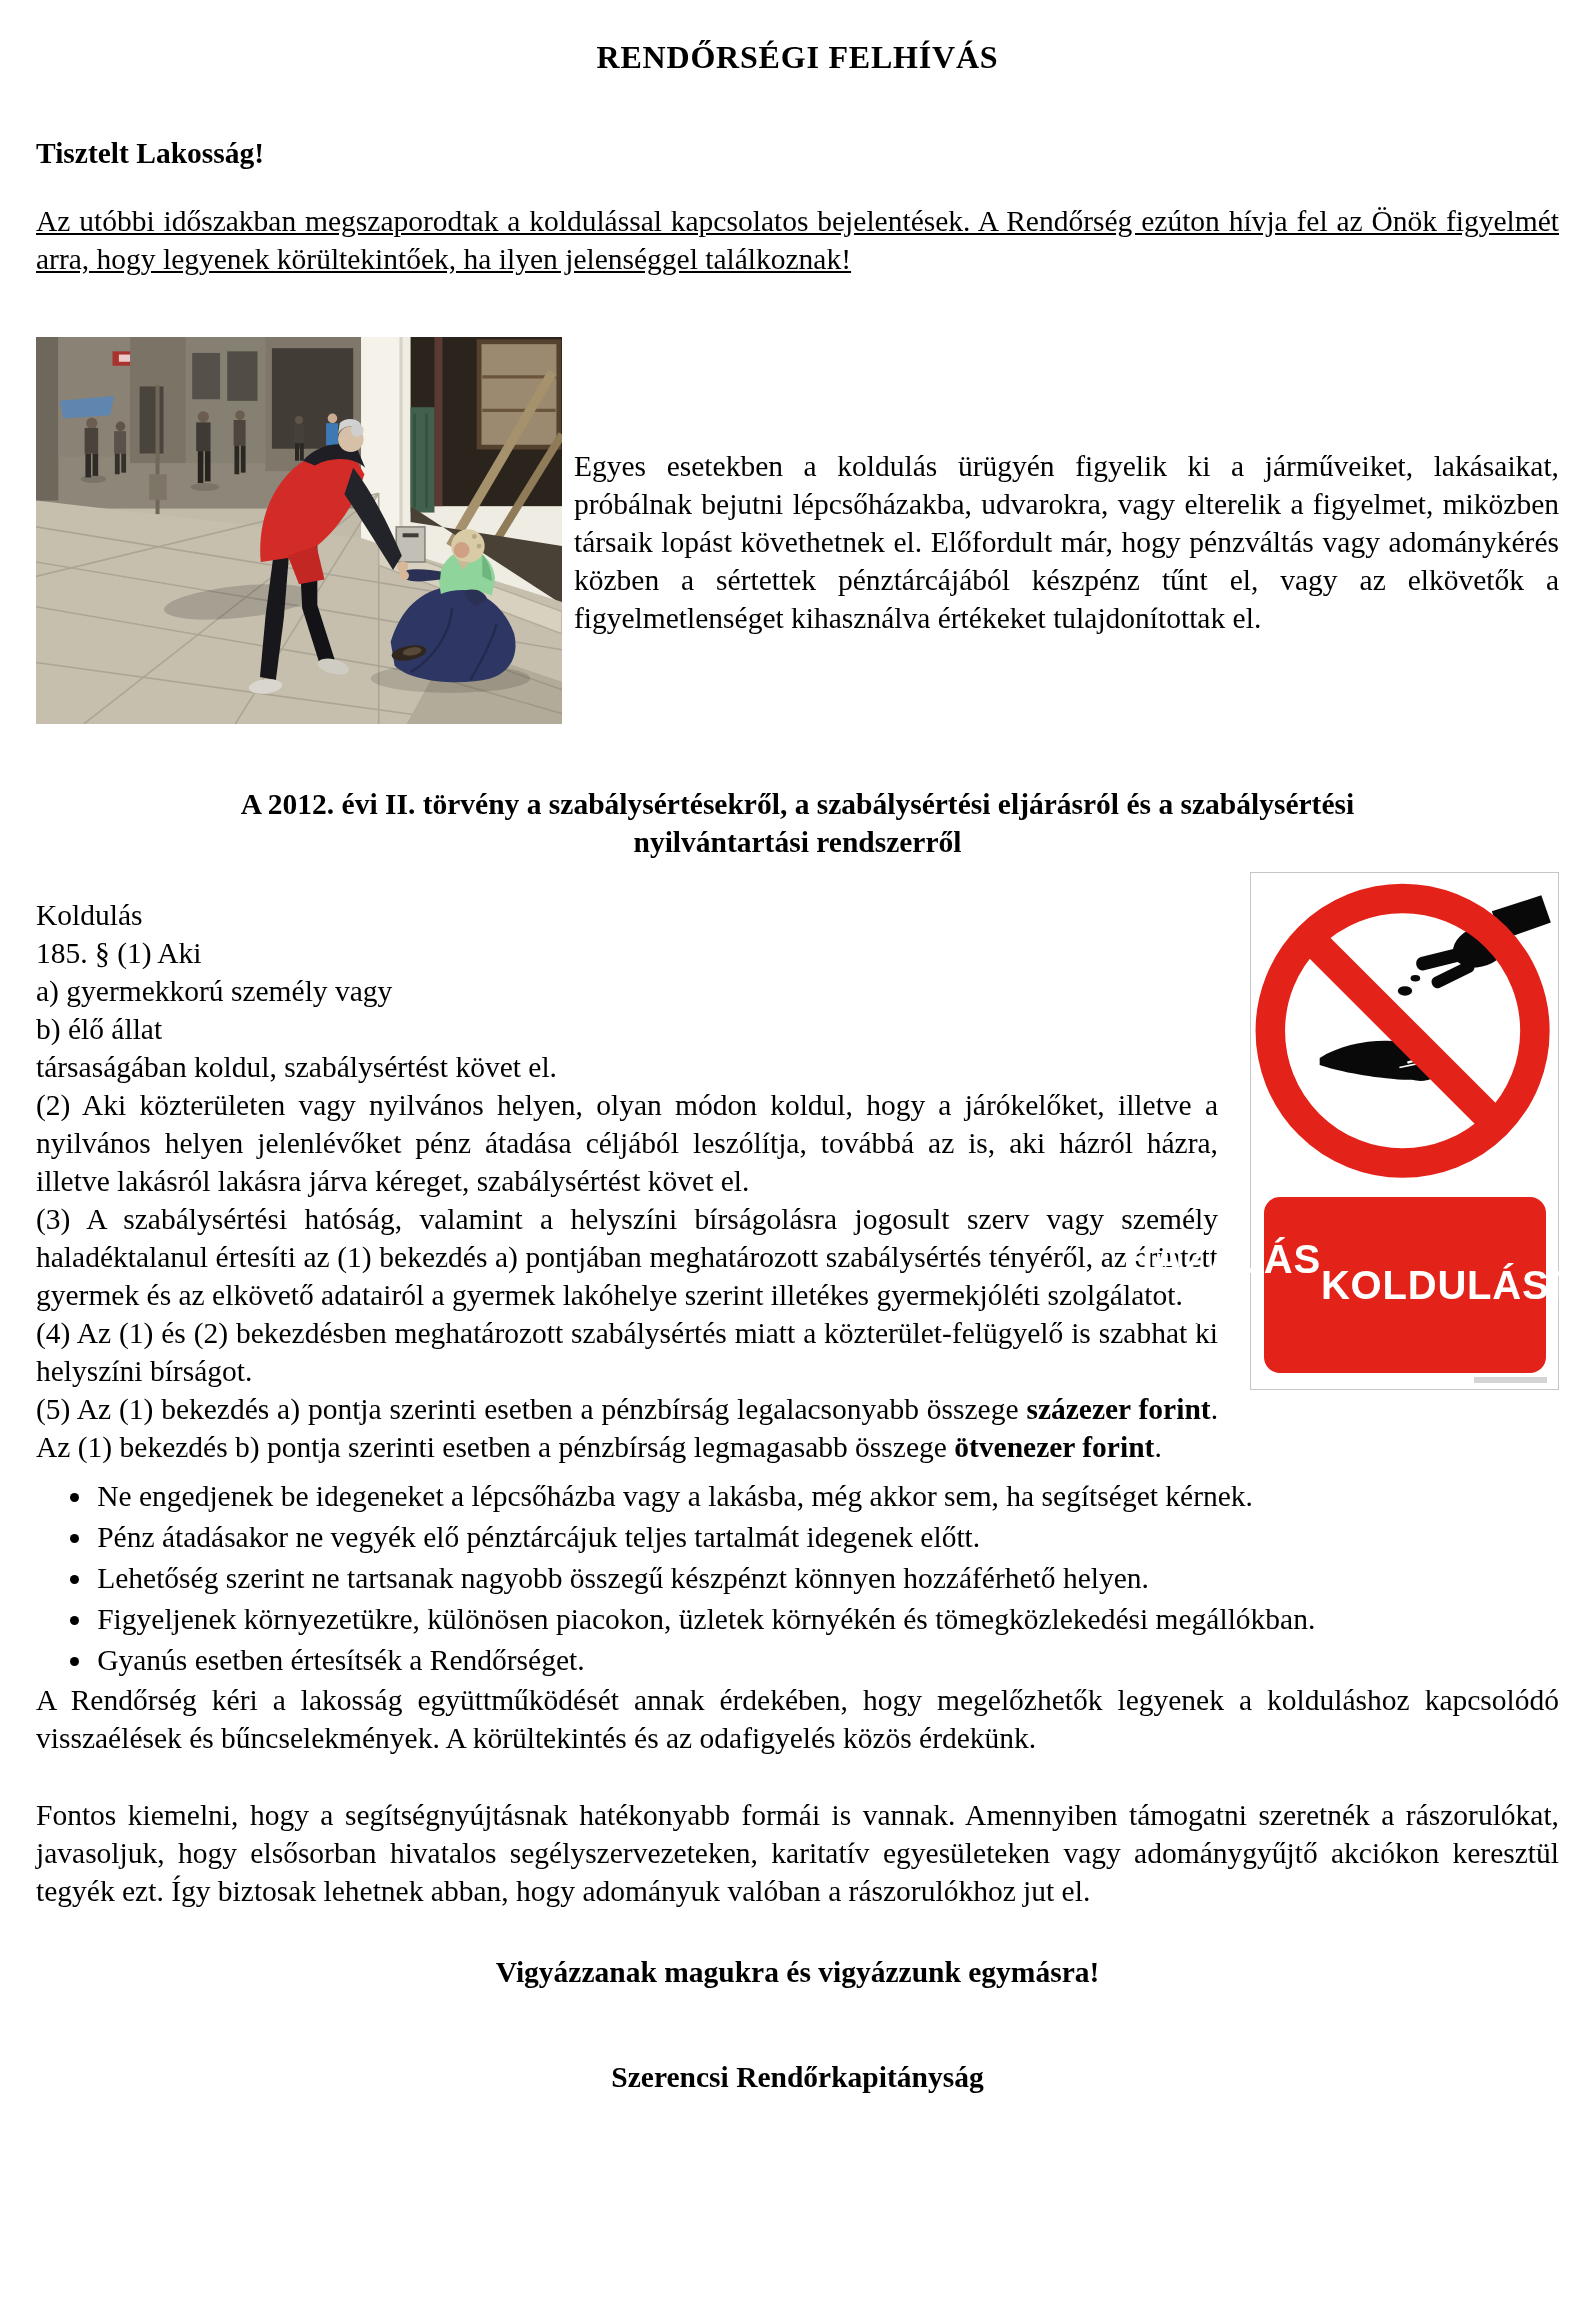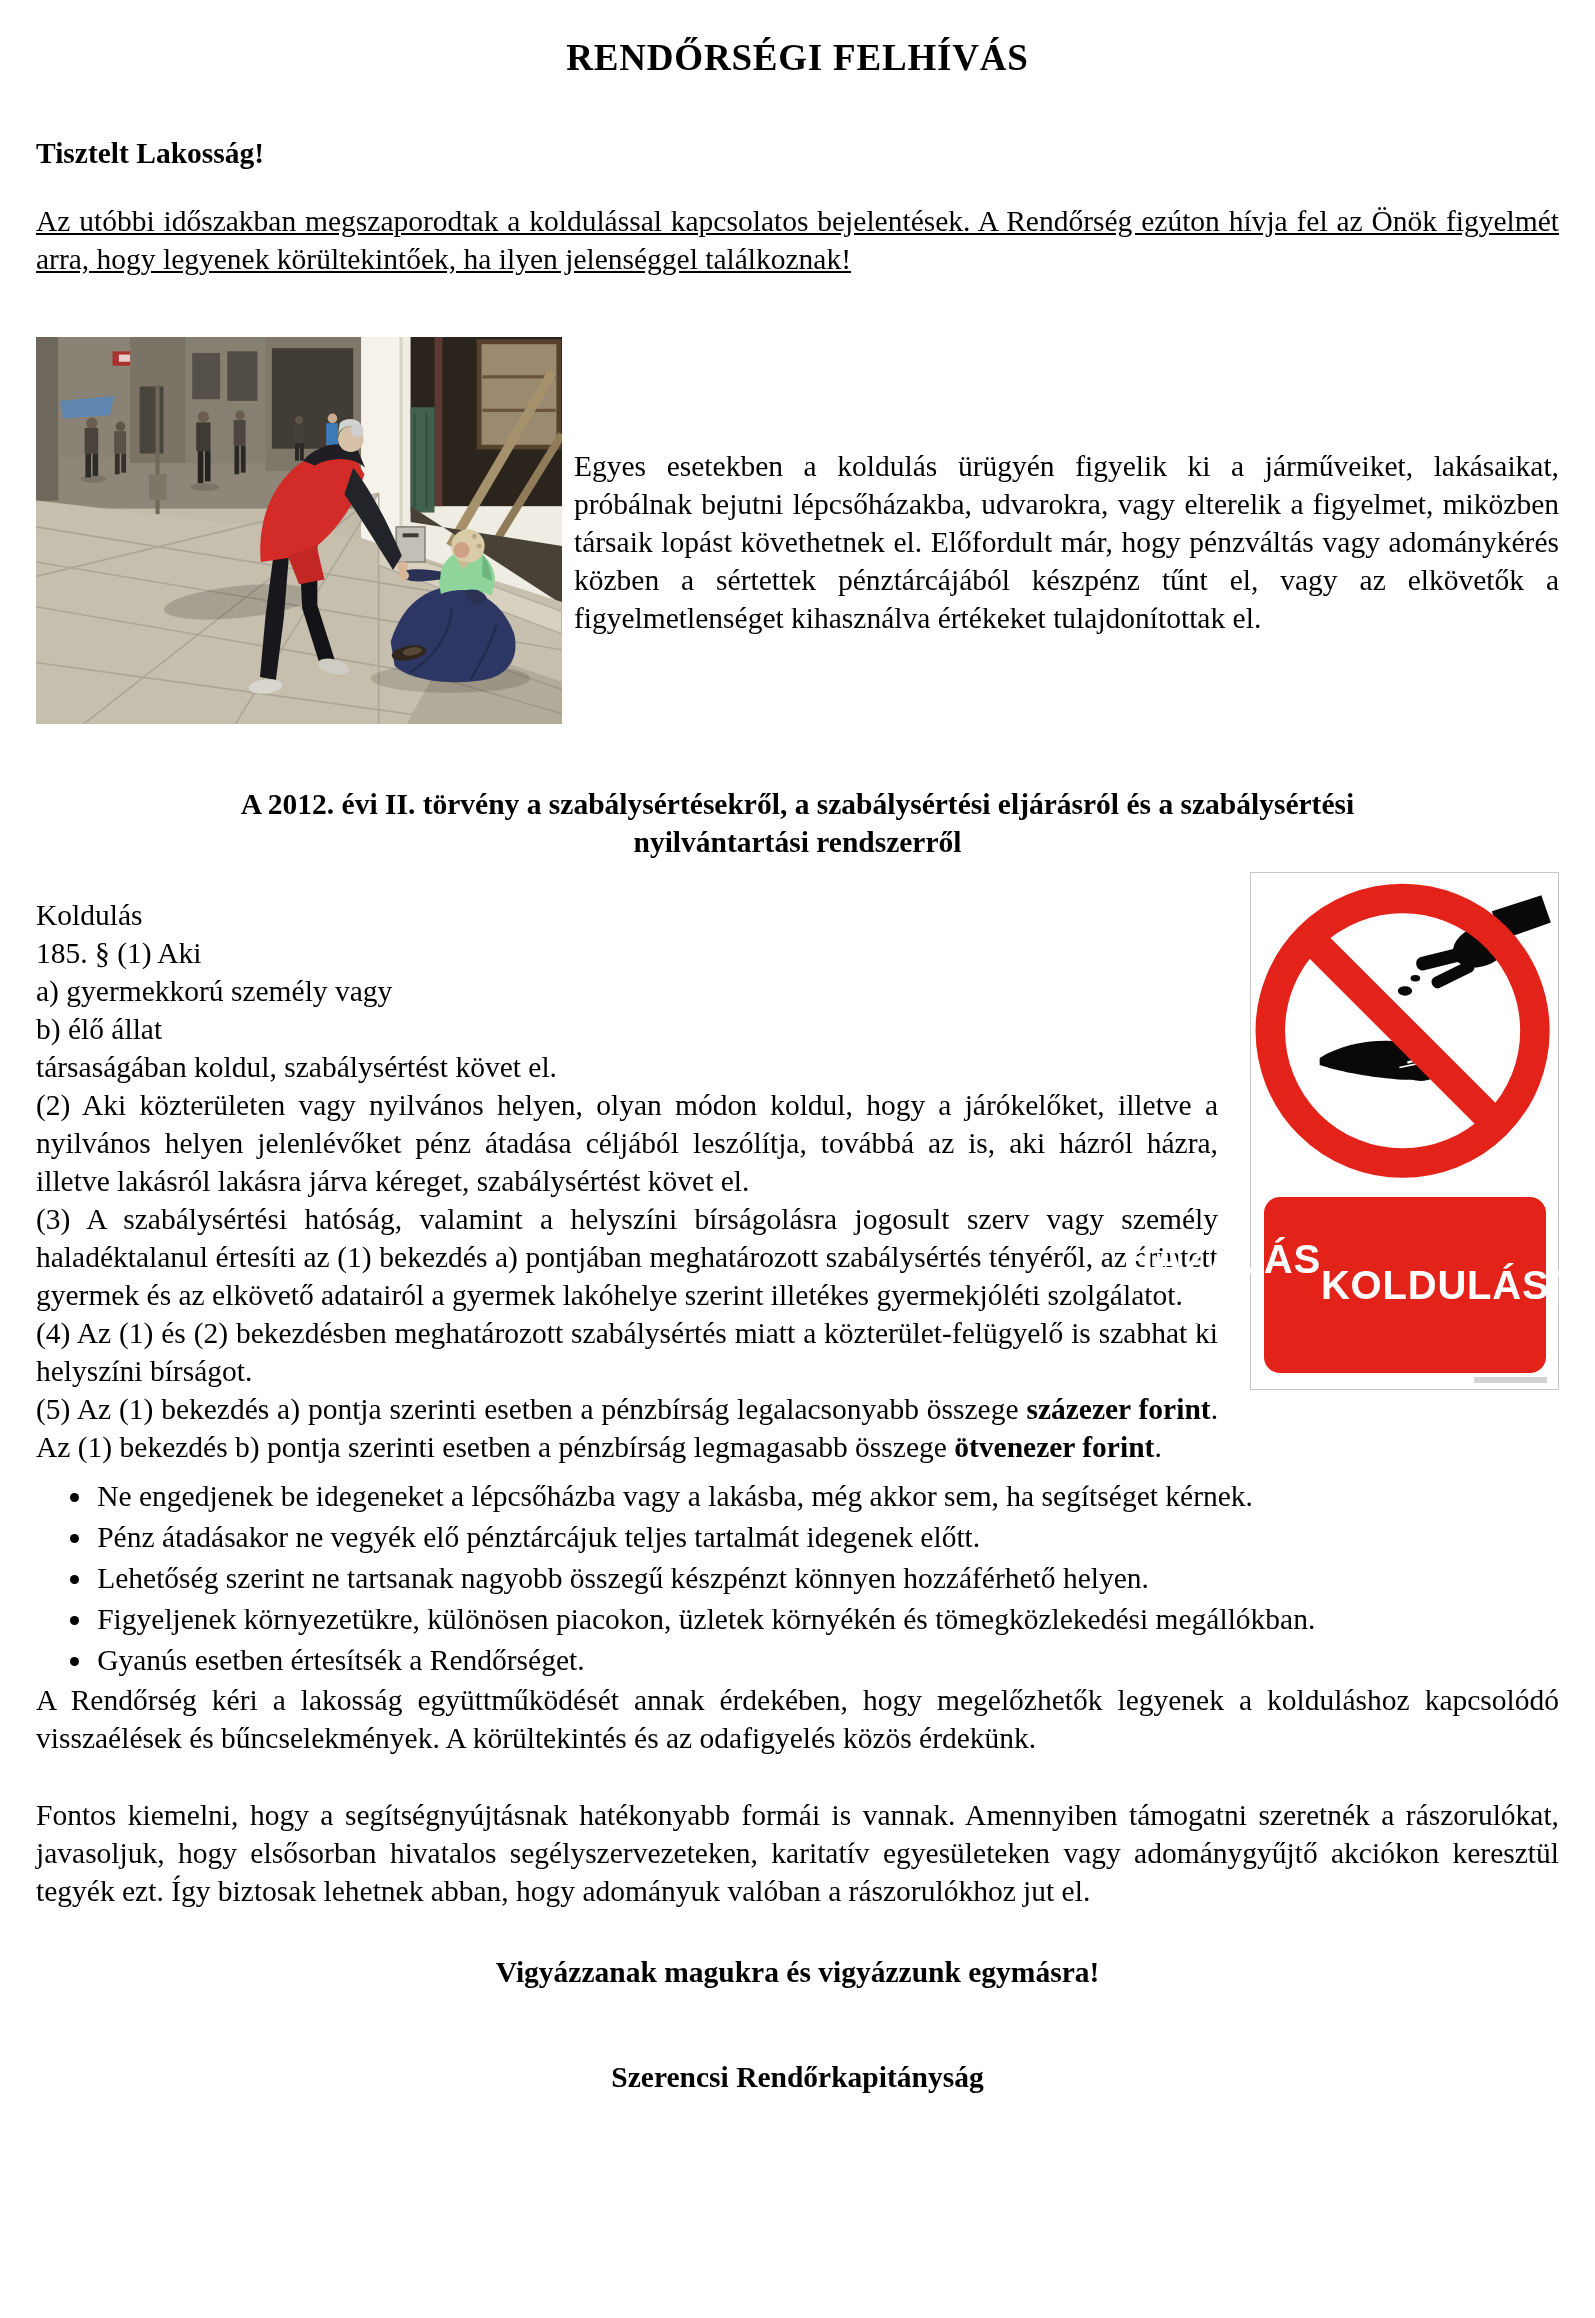--- a/index.html
+++ b/index.html
@@ -3,21 +3,21 @@
 <meta charset="utf-8">
 <style>
   html,body{margin:0;padding:0;background:#ffffff;}
   body{
     width:1595px;height:2319px;position:relative;overflow:hidden;
     font-family:"Liberation Serif","DejaVu Serif",serif;
     color:#000;font-size:29.5px;line-height:38px;
   }
   .page{padding:33px 36px 0 36px;}
   .title{
-    text-align:center;font-weight:bold;font-size:37px;line-height:49px;
+    text-align:center;font-weight:bold;font-size:32px;line-height:49px;
     letter-spacing:0.8px;margin:0;
   }
   .salutation{font-weight:bold;margin-top:52px;}
   .intro{margin-top:30px;text-align:justify;text-decoration:underline;}
   .photo-row{margin-top:59px;display:flex;gap:12px;align-items:flex-start;}
   .street-photo{width:526px;height:387px;flex:0 0 526px;display:block;}
   .side-text{flex:1;padding-top:80px;text-align:justify;}
   .law-heading{margin-top:61px;text-align:center;font-weight:bold;}
   .law-section{margin-top:35px;}
   .law-section p{margin:0;text-align:justify;}

